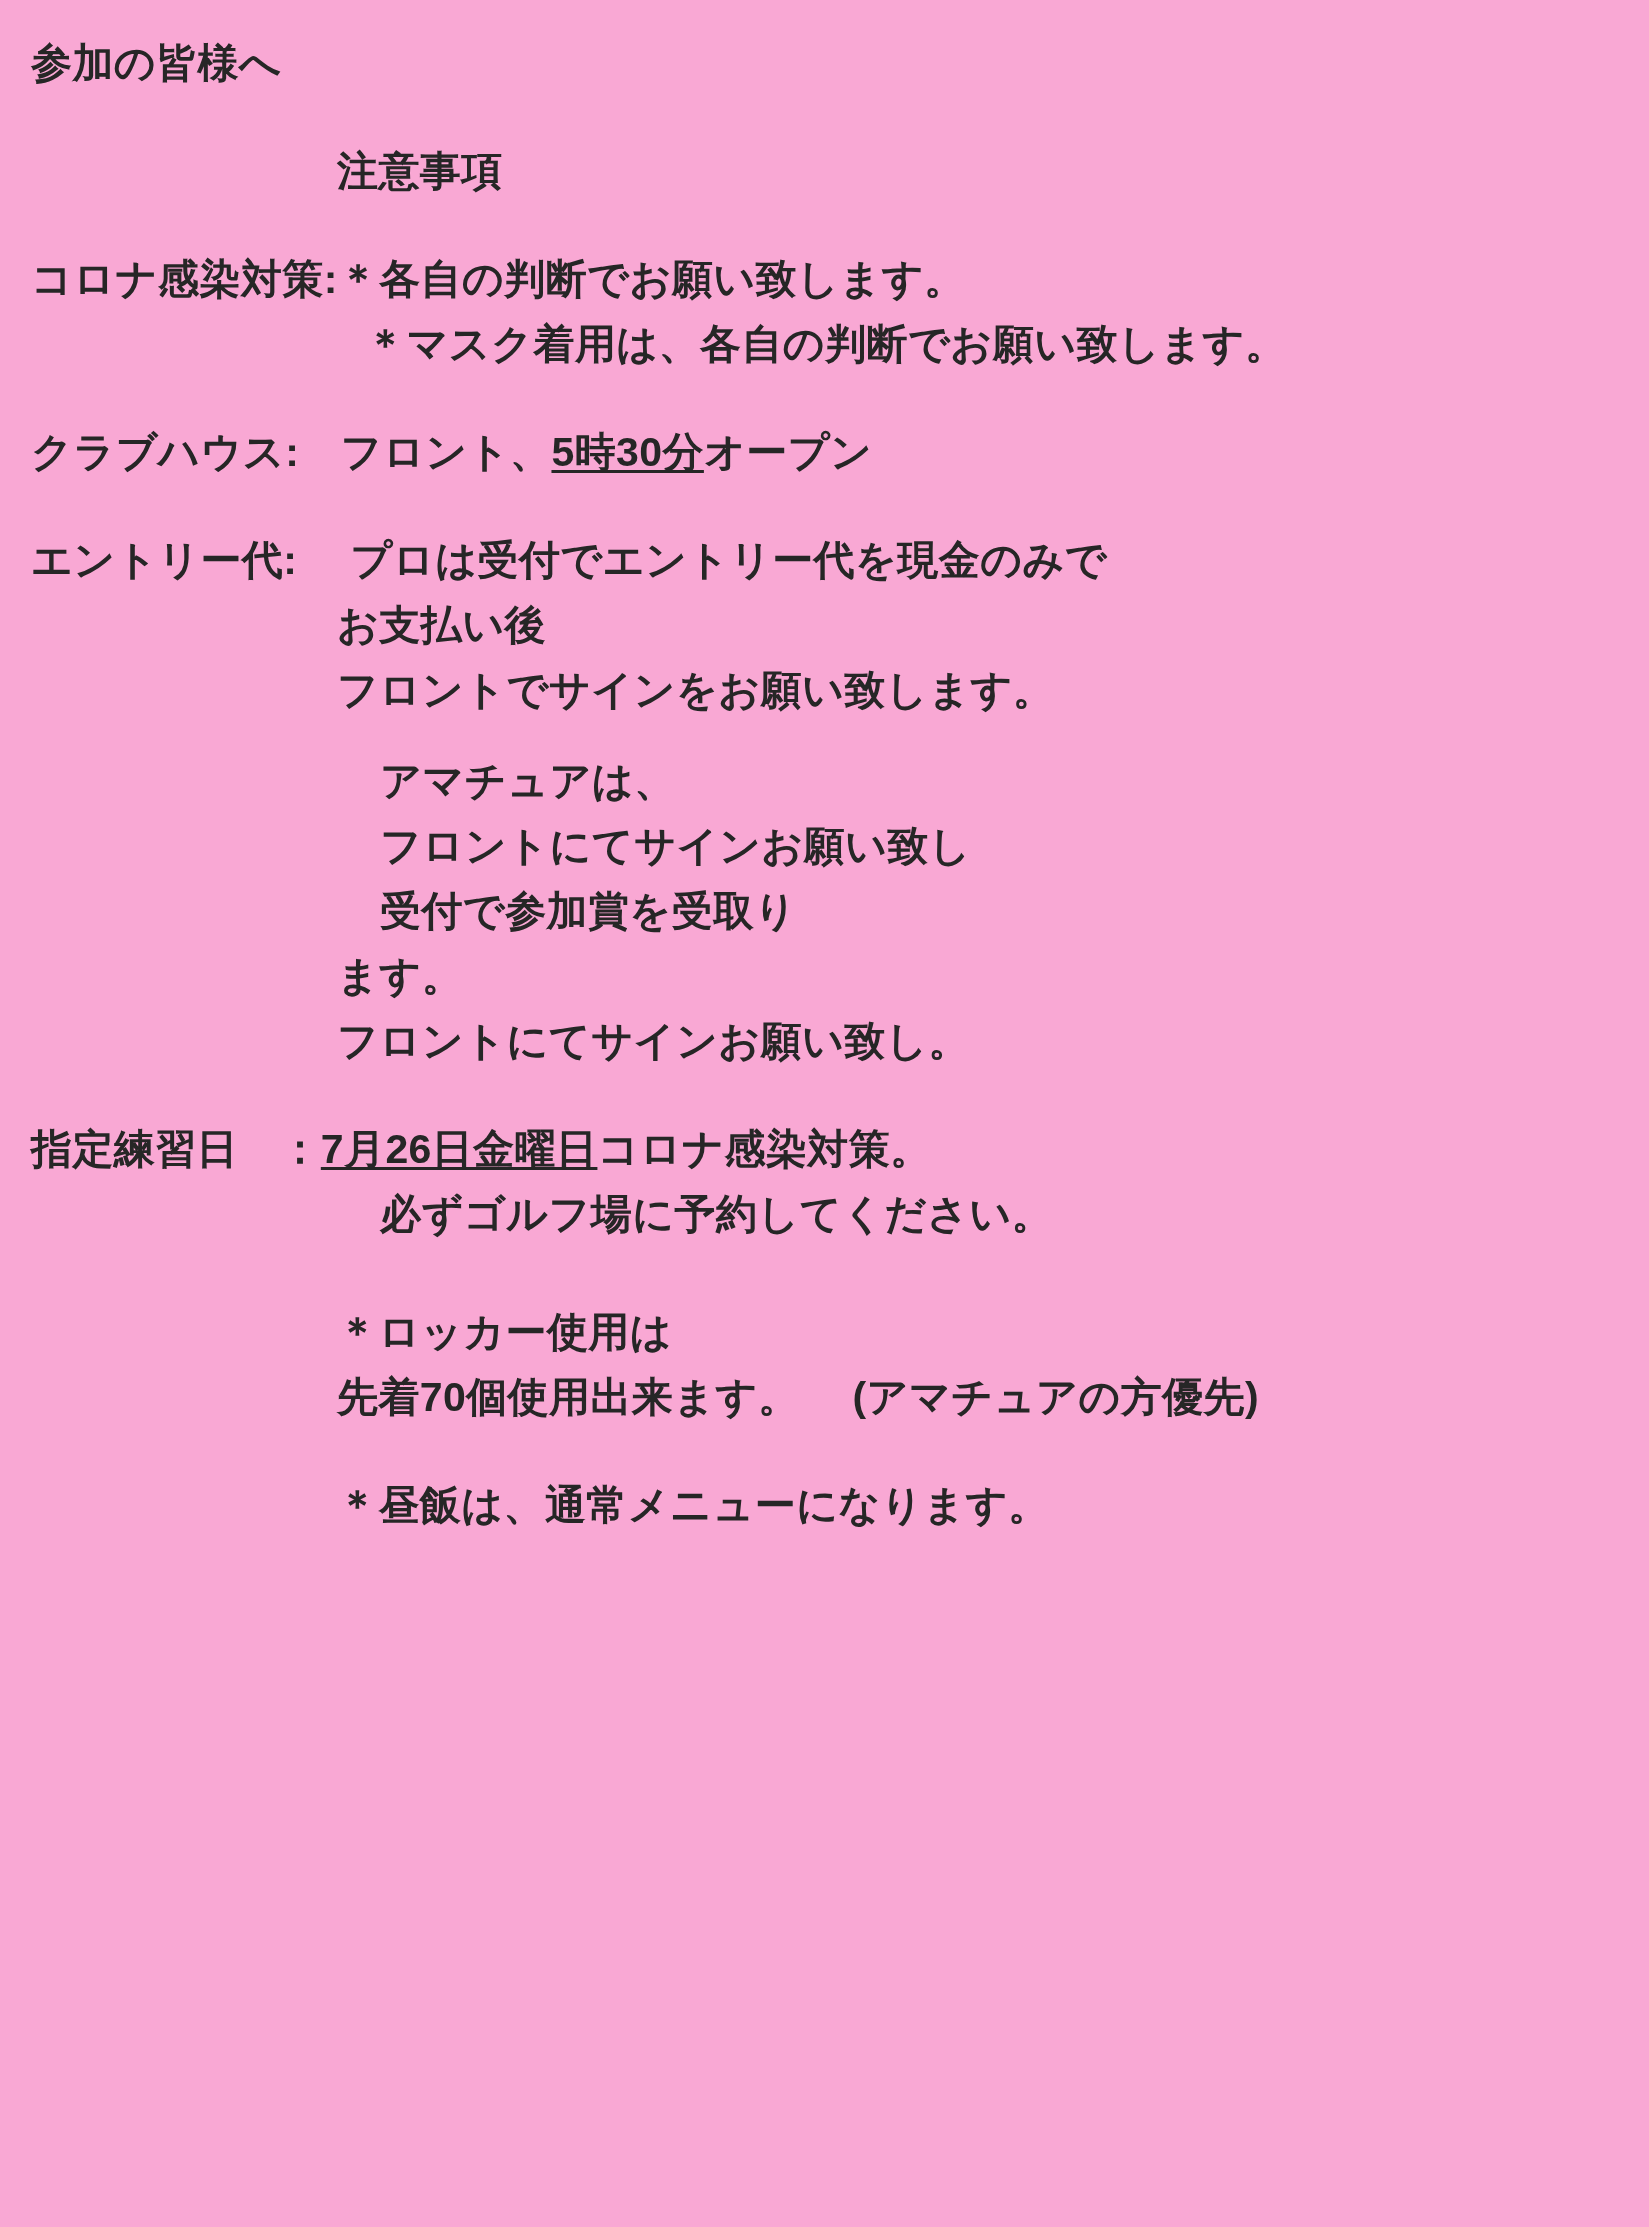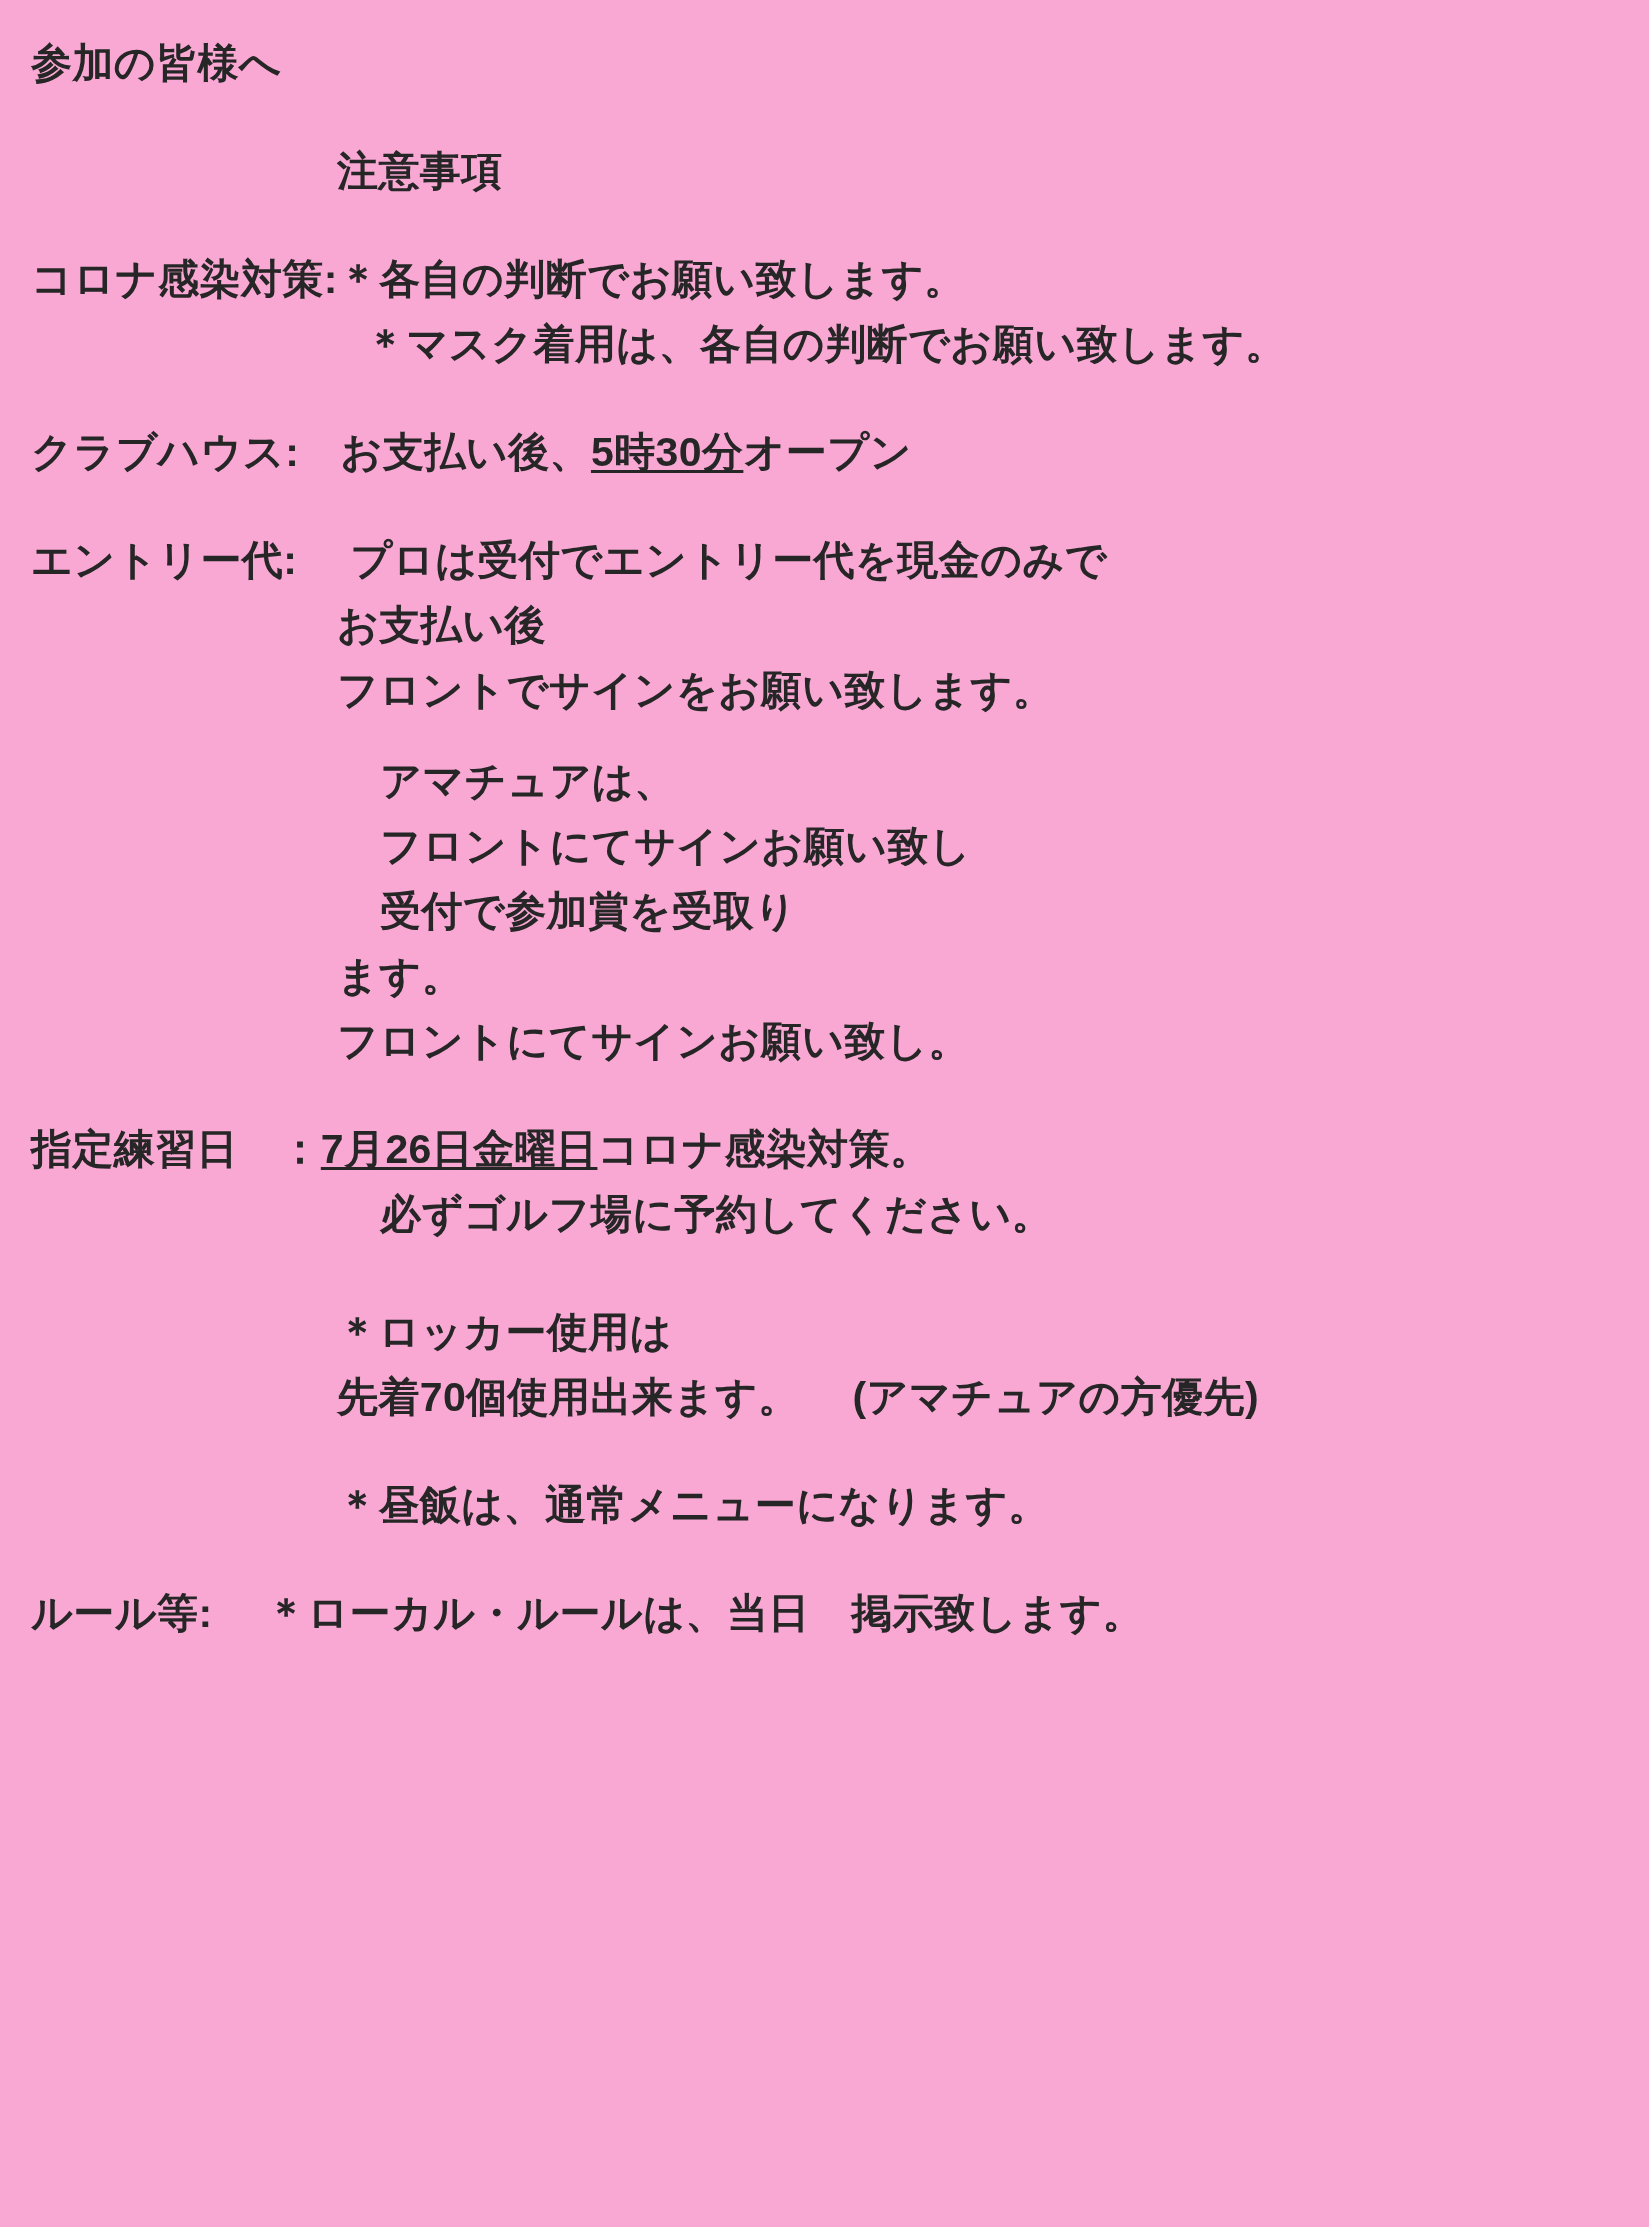--- a/index.html
+++ b/index.html
@@ -51,21 +51,21 @@
   <div class="spacer-md"></div>
 
   <div>
     <div class="line">コロナ感染対策:＊各自の判断でお願い致します。</div>
     <div class="line indent-3">＊マスク着用は、各自の判断でお願い致します。</div>
   </div>
 
   <div class="spacer-md"></div>
 
   <div>
-    <div class="line"><span>クラブハウス:　お支払い後、</span><span class="u">5時30分</span><span>オープン</span></div>
+    <div class="line"><span>クラブハウス:　フロント、</span><span class="u">5時30分</span><span>オープン</span></div>
   </div>
 
   <div class="spacer-md"></div>
 
   <div>
     <div class="line">エントリー代:　 プロは受付でエントリー代を現金のみで</div>
     <div class="line indent-2">お支払い後</div>
     <div class="line indent-2">フロントでサインをお願い致します。</div>
     <div class="spacer-sm"></div>
     <div class="line indent-4">アマチュアは、</div>
@@ -90,18 +90,15 @@
   </div>
 
   <div class="spacer-md"></div>
 
   <div>
     <div class="line indent-2">＊昼飯は、通常メニューになります。</div>
   </div>
 
   <div class="spacer-md"></div>
 
-  <div>
-    <div class="line">ルール等:　 ＊ローカル・ルールは、当日　掲示致します。</div>
-  </div>
 
 </div>
 
 
 </body></html>

